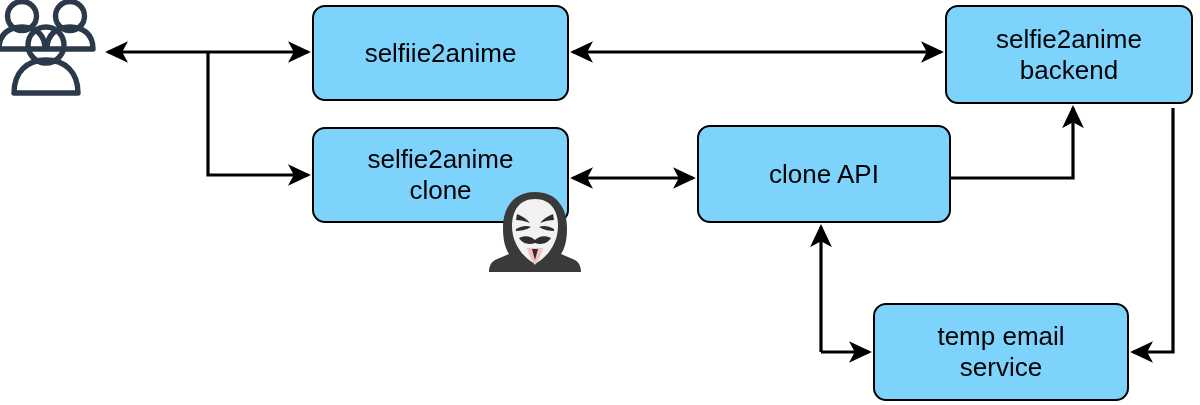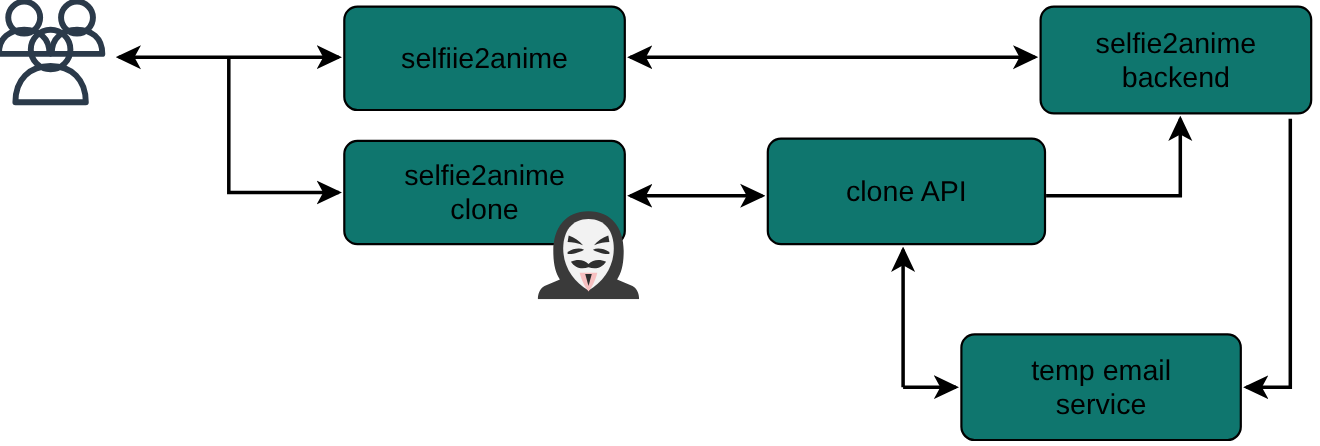--- a/index.html
+++ b/index.html
@@ -22,21 +22,21 @@
     position: absolute;
     left: 0;
     top: 0;
     width: 1200px;
     height: 405px;
     pointer-events: none;
   }
   .node {
     position: absolute;
     box-sizing: border-box;
-    background: #0f766e;
+    background: #7dd3fc;
     border: 2.6px solid #000000;
     border-radius: 13px;
     display: flex;
     align-items: center;
     justify-content: center;
     text-align: center;
     color: #000000;
     font-size: 26px;
     line-height: 1.18;
     font-family: "Liberation Sans", sans-serif;

